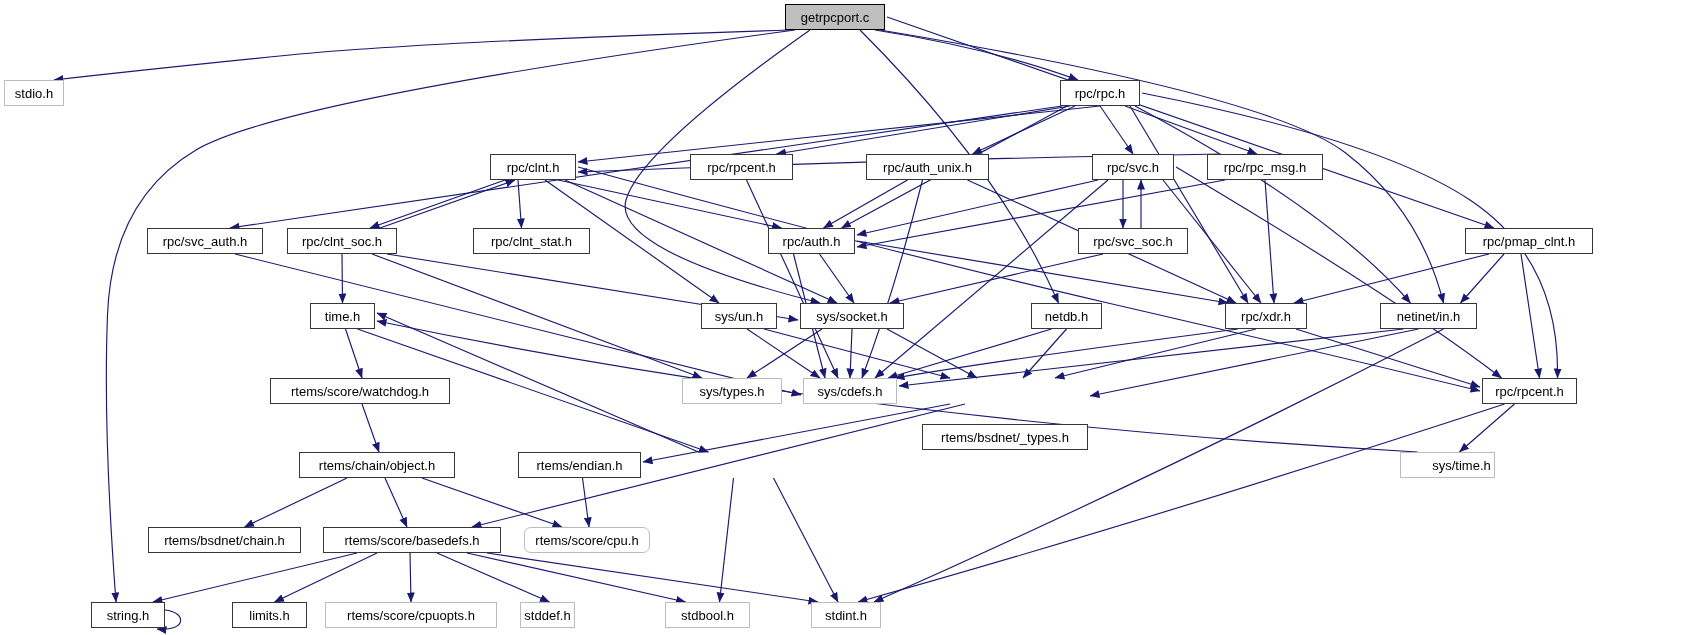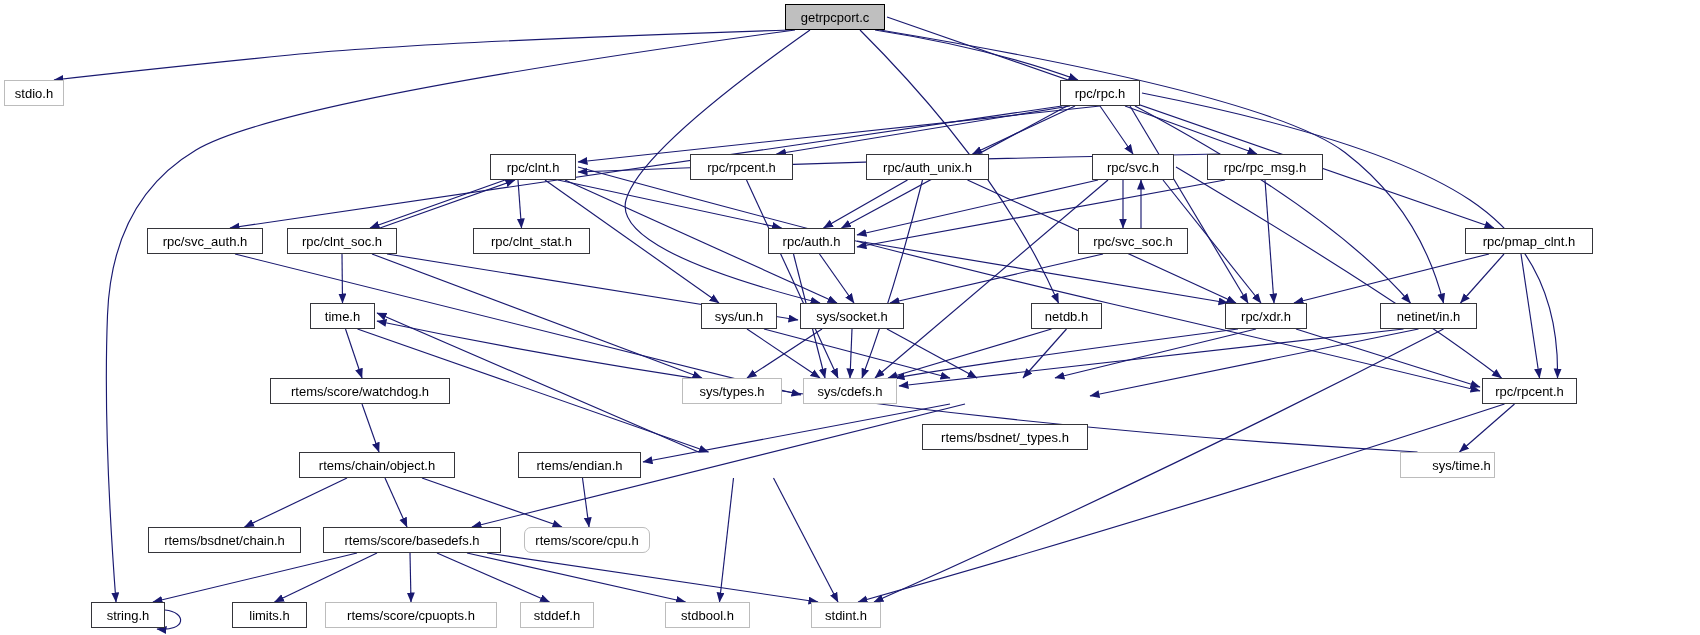--- a/index.html
+++ b/index.html
@@ -148,17 +148,17 @@
       <div class="node normal" style="left: 1482px; top: 378px; width: 95px; height: 26px;">rpc/rpcent.h</div>
       <div class="node normal" style="left: 299px; top: 452px; width: 156px; height: 26px;">rtems/chain/object.h</div>
       <div class="node normal" style="left: 518px; top: 452px; width: 123px; height: 26px;">rtems/endian.h</div>
       <div class="node external" style="left: 1400px; top: 452px; width: 95px; height: 26px; padding-left: 28px;">sys/time.h</div>
       <div class="node normal" style="left: 148px; top: 527px; width: 153px; height: 26px;">rtems/bsdnet/chain.h</div>
       <div class="node normal" style="left: 323px; top: 527px; width: 178px; height: 26px;">rtems/score/basedefs.h</div>
       <div class="node external" style="left: 524px; top: 527px; width: 126px; height: 26px; border-radius: 7px;">rtems/score/cpu.h</div>
       <div class="node normal" style="left: 91px; top: 602px; width: 74px; height: 26px;">string.h</div>
       <div class="node normal" style="left: 232px; top: 602px; width: 75px; height: 26px;">limits.h</div>
       <div class="node external" style="left: 325px; top: 602px; width: 172px; height: 26px;">rtems/score/cpuopts.h</div>
-      <div class="node external" style="left: 520px; top: 602px; width: 74px; height: 26px;">stddef.h</div>
+      <div class="node external" style="left: 520px; top: 602px; width: 55px; height: 26px;">stddef.h</div>
       <div class="node external" style="left: 665px; top: 602px; width: 85px; height: 26px;">stdbool.h</div>
       <div class="node external" style="left: 811px; top: 602px; width: 70px; height: 26px;">stdint.h</div>
     </div>
 </div>
 
 </body></html>

